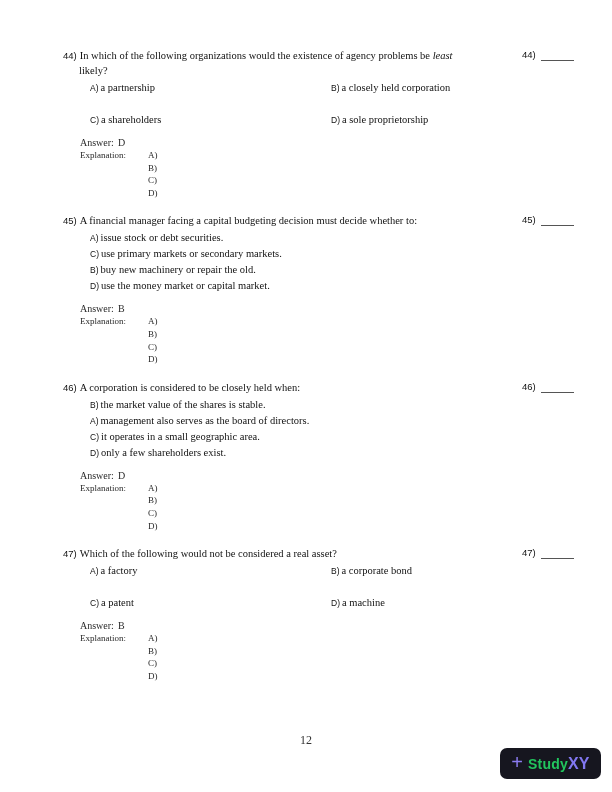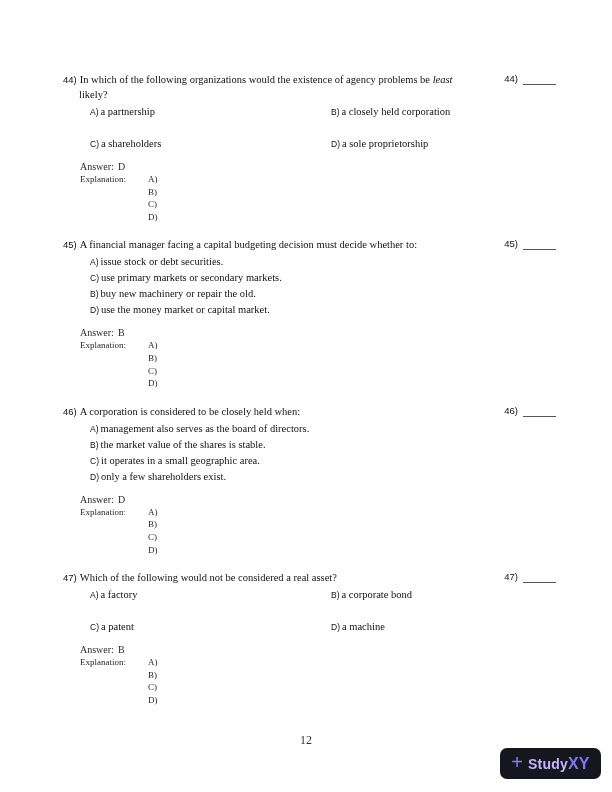--- a/index.html
+++ b/index.html
@@ -5,22 +5,21 @@
   html, body { margin: 0; padding: 0; }
   body {
     width: 612px; height: 792px;
     background: #ffffff;
     font-family: "Liberation Serif", serif;
     color: #111111;
     position: relative;
     overflow: hidden;
   }
   .content {
-    padding: 48px 56px 0 63px;
-    margin-top: 24px;
+    padding: 48px 38px 0 63px;
   }
   .question {
     display: flex;
     align-items: flex-start;
     margin-bottom: 14px;
   }
   .q-main { width: 459px; }
   .q-line {
     font-size: 10.5px;
     line-height: 15px;
@@ -109,21 +108,21 @@
     font-size: 20px;
     font-weight: 300;
     line-height: 1;
     color: #8b7cf0;
     margin: -3px 5px 0 0;
   }
   .logo-study {
     font-family: "Liberation Sans", sans-serif;
     font-weight: bold;
     font-size: 14px;
-    color: #c4b5fd;
+    color: #22c55e;
     letter-spacing: 0.2px;
   }
   .logo-xy {
     font-family: "Liberation Sans", sans-serif;
     font-weight: bold;
     font-size: 16px;
     color: #8177f0;
     letter-spacing: 0.2px;
   }
 </style>
@@ -191,22 +190,22 @@
       <span class="blank-line"></span>
     </div>
   </div>
 
   <div class="question">
     <div class="q-main">
       <div class="q-line">
         <span class="q-num">46)</span><span>A corporation is considered to be closely held when:</span>
       </div>
       <div class="options">
+        <div class="option"><span class="opt-label">B)</span><span>the market value of the shares is stable.</span></div>
         <div class="option"><span class="opt-label">A)</span><span>management also serves as the board of directors.</span></div>
-        <div class="option"><span class="opt-label">B)</span><span>the market value of the shares is stable.</span></div>
         <div class="option"><span class="opt-label">C)</span><span>it operates in a small geographic area.</span></div>
         <div class="option"><span class="opt-label">D)</span><span>only a few shareholders exist.</span></div>
       </div>
       <div class="answer-row">
         <span>Answer:</span><span class="sp"></span><span>D</span>
       </div>
       <div class="expl-row">
         <span class="expl-label">Explanation:</span>
         <div class="expl-items">
           <div>A)</div>

